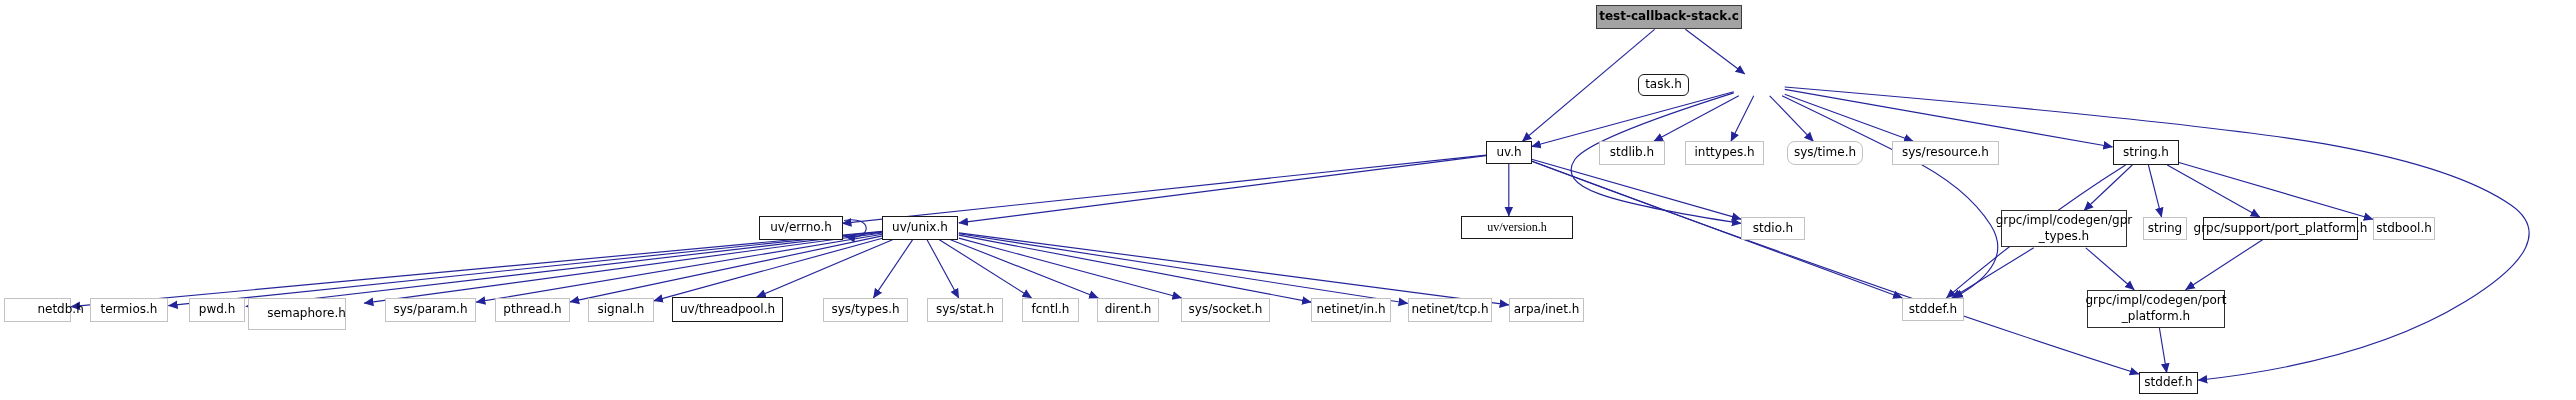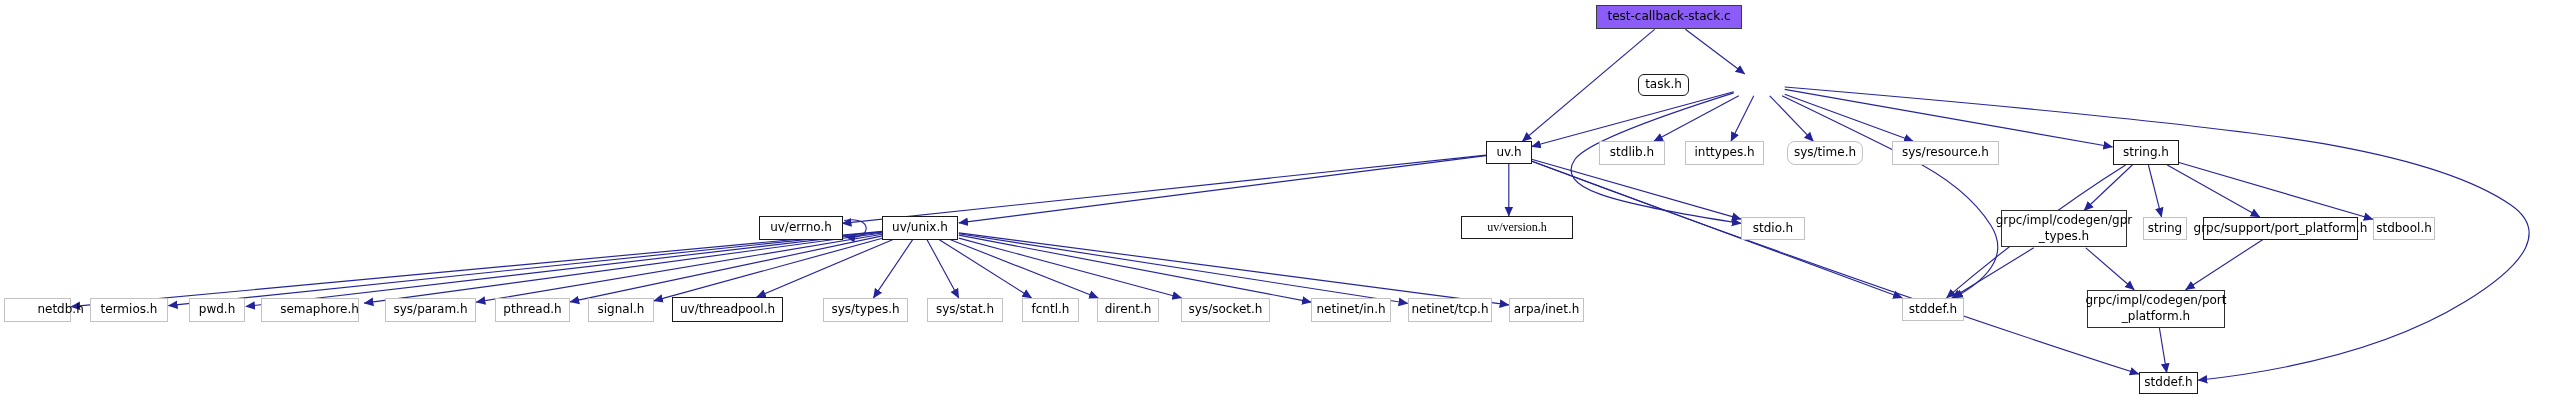--- a/index.html
+++ b/index.html
@@ -9,21 +9,21 @@
   }
   #edges{position:absolute;left:0;top:0;}
   .node{
     position:absolute;display:flex;align-items:center;justify-content:center;
     text-align:center;font-size:12px;line-height:1.3;color:#000;background:#fff;
     box-sizing:border-box;white-space:pre-line;z-index:2;
   }
   .node.ext{border:0.9px solid #c2c2c2;}
   .node.doc{border:0.9px solid #1a1a1a;cursor:pointer;}
   .node.doc2{border:1.8px solid #2e2e2e;cursor:pointer;}
-  .node.root{border:0.9px solid #3c3c3c;background:#8b5cf6;font-weight:400;}
+  .node.root{border:0.9px solid #3c3c3c;background:#a3a3a3;font-weight:700;}
 </style>
 </head>
 <body>
 
 <div id="graph">
   <svg id="edges" width="2576" height="401" viewBox="0 0 2829 440" xmlns="http://www.w3.org/2000/svg">
     <defs>
       <marker id="arrow" viewBox="0 0 10 10" refX="8.5" refY="5" markerWidth="9.5" markerHeight="9.5" orient="auto">
         <path id="arrowhead-path" d="M0,1 L9,5 L0,9 z" fill="#24249a"></path>
       </marker>
@@ -87,21 +87,21 @@
     <div class="node doc" style="left: 1461px; top: 216px; width: 112px; height: 23px; font-family: Liberation Serif, serif;">uv/version.h</div>
     <div class="node ext" style="left: 1741px; top: 217px; width: 64px; height: 23px;">stdio.h</div>
     <div class="node doc2" style="left: 2001px; top: 210px; width: 126px; height: 37px;">grpc/impl/codegen/gpr
 _types.h</div>
     <div class="node ext" style="left: 2143px; top: 217px; width: 44px; height: 23px;">string</div>
     <div class="node doc" style="left: 2203px; top: 217px; width: 155px; height: 23px;">grpc/support/port_platform.h</div>
     <div class="node ext" style="left: 2373px; top: 217px; width: 62px; height: 23px;">stdbool.h</div>
     <div class="node ext" style="left: 3.6px; top: 298px; width: 67px; height: 24px; padding-left: 47px;">netdb.h</div>
     <div class="node ext" style="left: 90px; top: 298px; width: 78px; height: 24px;">termios.h</div>
     <div class="node ext" style="left: 189px; top: 298px; width: 56px; height: 24px;">pwd.h</div>
-    <div class="node ext" style="left: 261px; top: 298px; width: 98px; height: 24px; padding-left: 19px;">semaphore.h</div>
+    <div class="node ext" style="left: 248px; top: 298px; width: 98px; height: 32px; padding-left: 19px;">semaphore.h</div>
     <div class="node ext" style="left: 385px; top: 298px; width: 91px; height: 24px;">sys/param.h</div>
     <div class="node ext" style="left: 495px; top: 298px; width: 75px; height: 24px;">pthread.h</div>
     <div class="node ext" style="left: 588px; top: 298px; width: 66px; height: 24px;">signal.h</div>
     <div class="node doc" style="left: 672px; top: 297px; width: 111px; height: 24.6px;">uv/threadpool.h</div>
     <div class="node ext" style="left: 823px; top: 298px; width: 85px; height: 24px;">sys/types.h</div>
     <div class="node ext" style="left: 927px; top: 298px; width: 76px; height: 24px;">sys/stat.h</div>
     <div class="node ext" style="left: 1022px; top: 298px; width: 57px; height: 24px;">fcntl.h</div>
     <div class="node ext" style="left: 1097px; top: 298px; width: 62px; height: 24px;">dirent.h</div>
     <div class="node ext" style="left: 1181px; top: 298px; width: 89px; height: 24px;">sys/socket.h</div>
     <div class="node ext" style="left: 1311px; top: 298px; width: 80px; height: 24px;">netinet/in.h</div>

